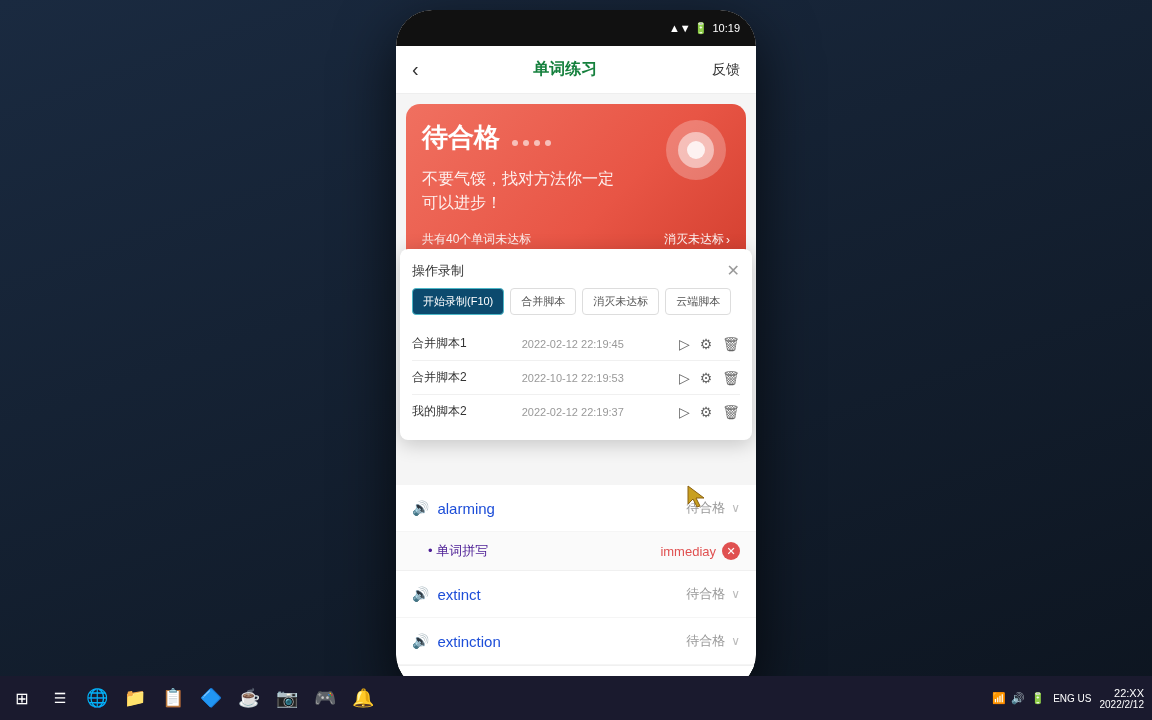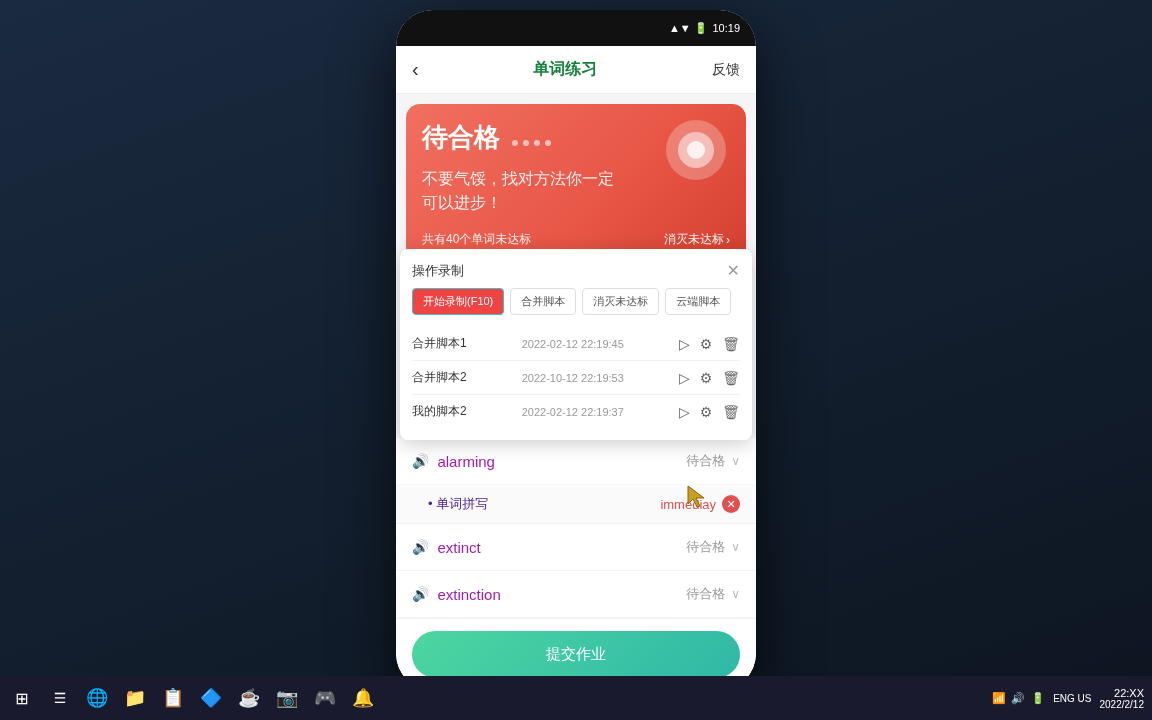--- a/index.html
+++ b/index.html
@@ -214,21 +214,21 @@
       padding: 5px 10px;
       border-radius: 4px;
       font-size: 11px;
       cursor: pointer;
       border: 1px solid #ddd;
       background: white;
       color: #555;
     }
 
     .op-tab.active {
-      background: #ef4444;
+      background: #0c4a6e;
       color: white;
       border-color: #4db8c8;
     }
 
     .script-row {
       display: flex;
       align-items: center;
       justify-content: space-between;
       padding: 8px 0;
       border-bottom: 1px solid #f0f0f0;
@@ -276,21 +276,21 @@
       gap: 8px;
     }
 
     .speaker-icon {
       color: #4db8c8;
       font-size: 14px;
     }
 
     .word-text {
       font-size: 15px;
-      color: #a21caf;
+      color: #1d4ed8;
     }
 
     .word-status {
       display: flex;
       align-items: center;
       gap: 6px;
     }
 
     .status-pending {
       font-size: 13px;
@@ -597,21 +597,20 @@
               <span class="speaker-icon">🔊</span>
               <span class="word-text">extinction</span>
             </div>
             <div class="word-status">
               <span class="status-pending">待合格</span>
               <span class="chevron-down">∨</span>
             </div>
           </div>
 
           <div class="bottom-buttons">
-            <button class="btn-submit">提交作业</button>
           </div>
         </div>
 
         <div style="position:absolute;top:390px;right:50px;z-index:50;pointer-events:none;">
           <svg width="20" height="24" viewBox="0 0 20 24" fill="none">
             <path d="M2 2L18 14L10 14L14 22L11 23L7 15L2 20Z" fill="#c8a020" stroke="#8b6010" stroke-width="1"></path>
           </svg>
         </div>
 
       </div>

